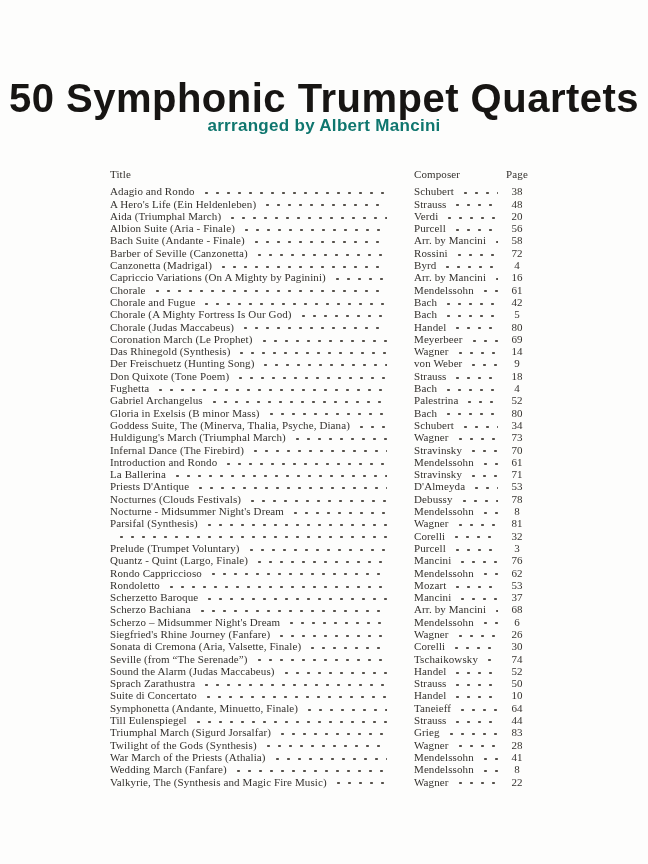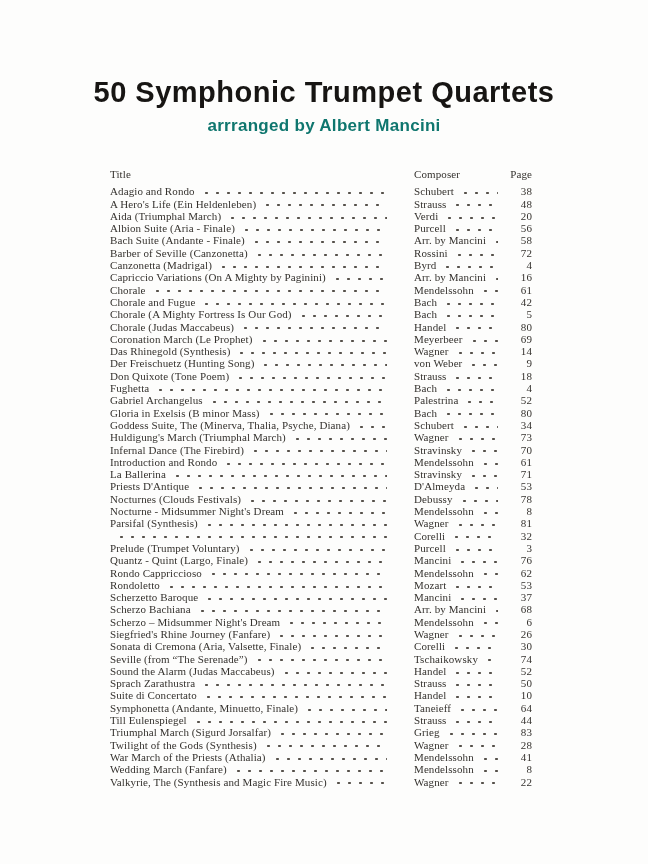--- a/index.html
+++ b/index.html
@@ -18,21 +18,21 @@
   }
   .main-title {
     margin: 0;
     position: absolute;
     top: 76px;
     left: 0;
     width: 648px;
     text-align: center;
     font-family: "Liberation Sans", sans-serif;
     font-weight: 700;
-    font-size: 29px;
+    font-size: 40px;
     letter-spacing: 0.5px;
     color: #171513;
   }
   .sub-title {
     margin: 0;
     position: absolute;
     top: 116px;
     left: 0;
     width: 648px;
     text-align: center;
@@ -75,21 +75,21 @@
     flex: 0 0 111px;
     width: 111px;
     display: flex;
     align-items: baseline;
     overflow: hidden;
   }
   .c { flex: 0 0 auto; margin-left: 23px; }
   .p {
     flex: 0 0 30px;
     width: 30px;
-    text-align: right;
+    text-align: center;
   }
 </style>
 </head>
 <body>
 
 <div class="sheet">
   <h1 class="main-title">50 Symphonic Trumpet Quartets</h1>
   <h2 class="sub-title">arrranged by Albert Mancini</h2>
 
   <div class="toc">

